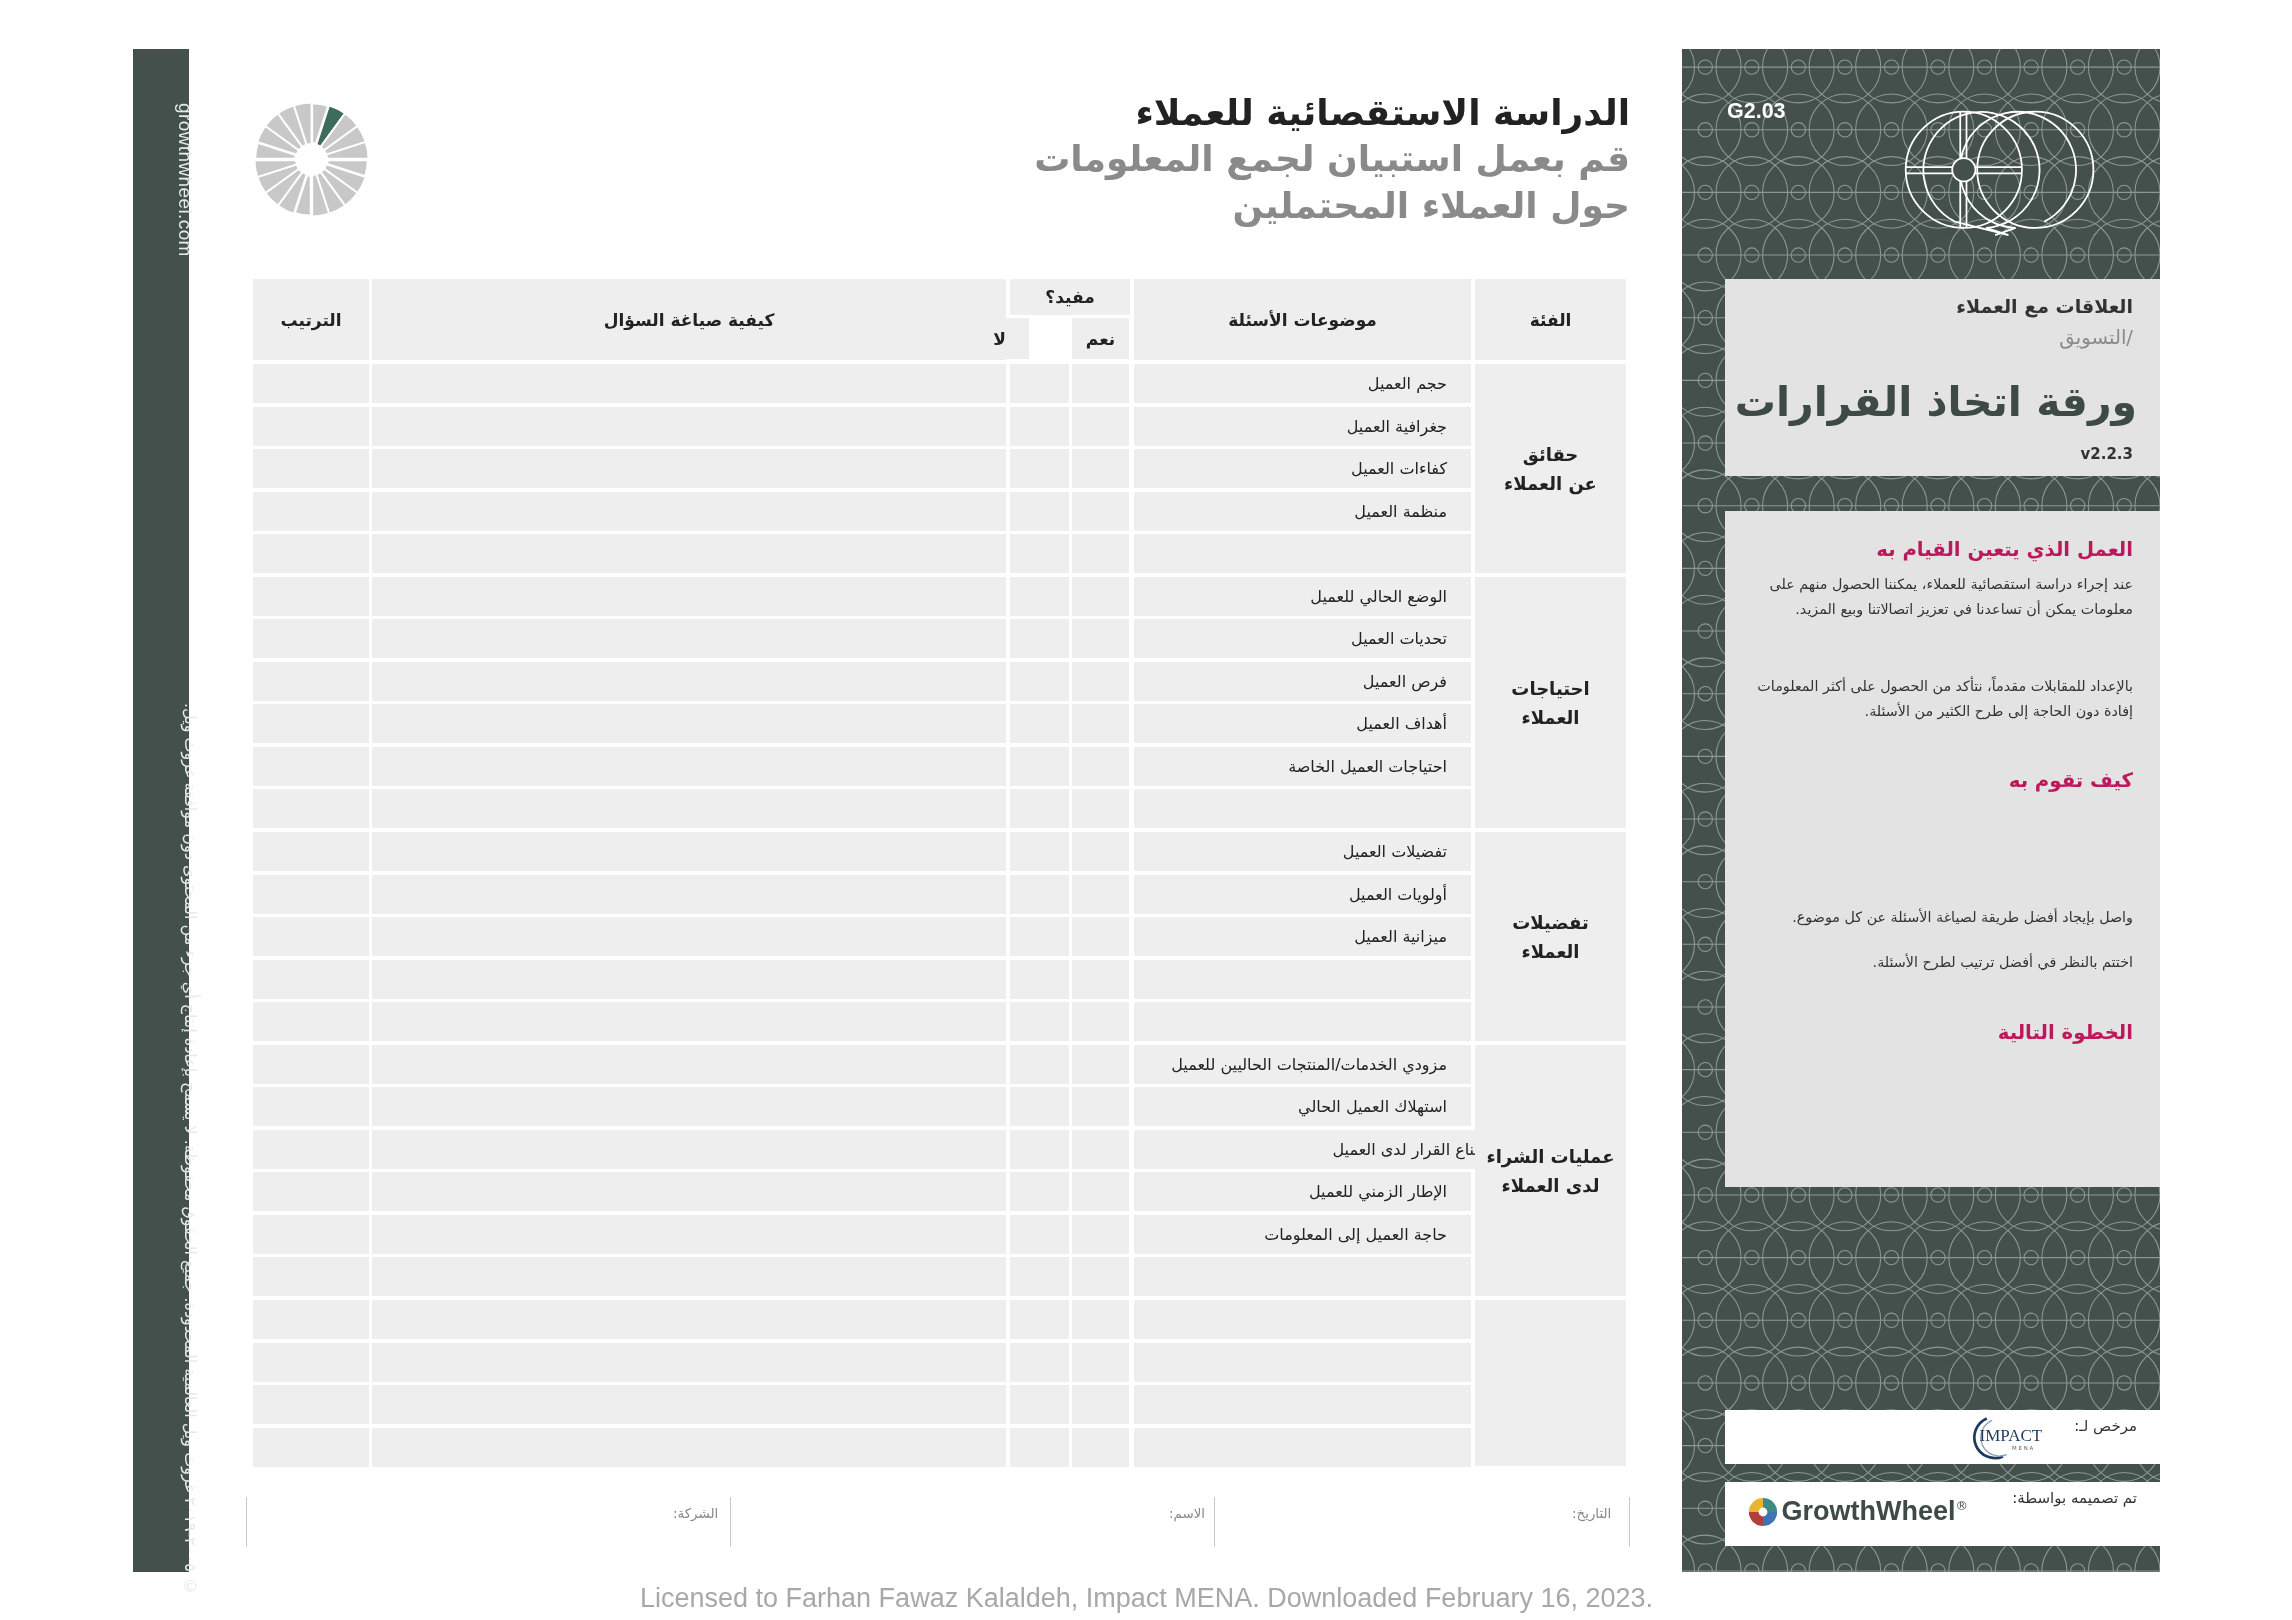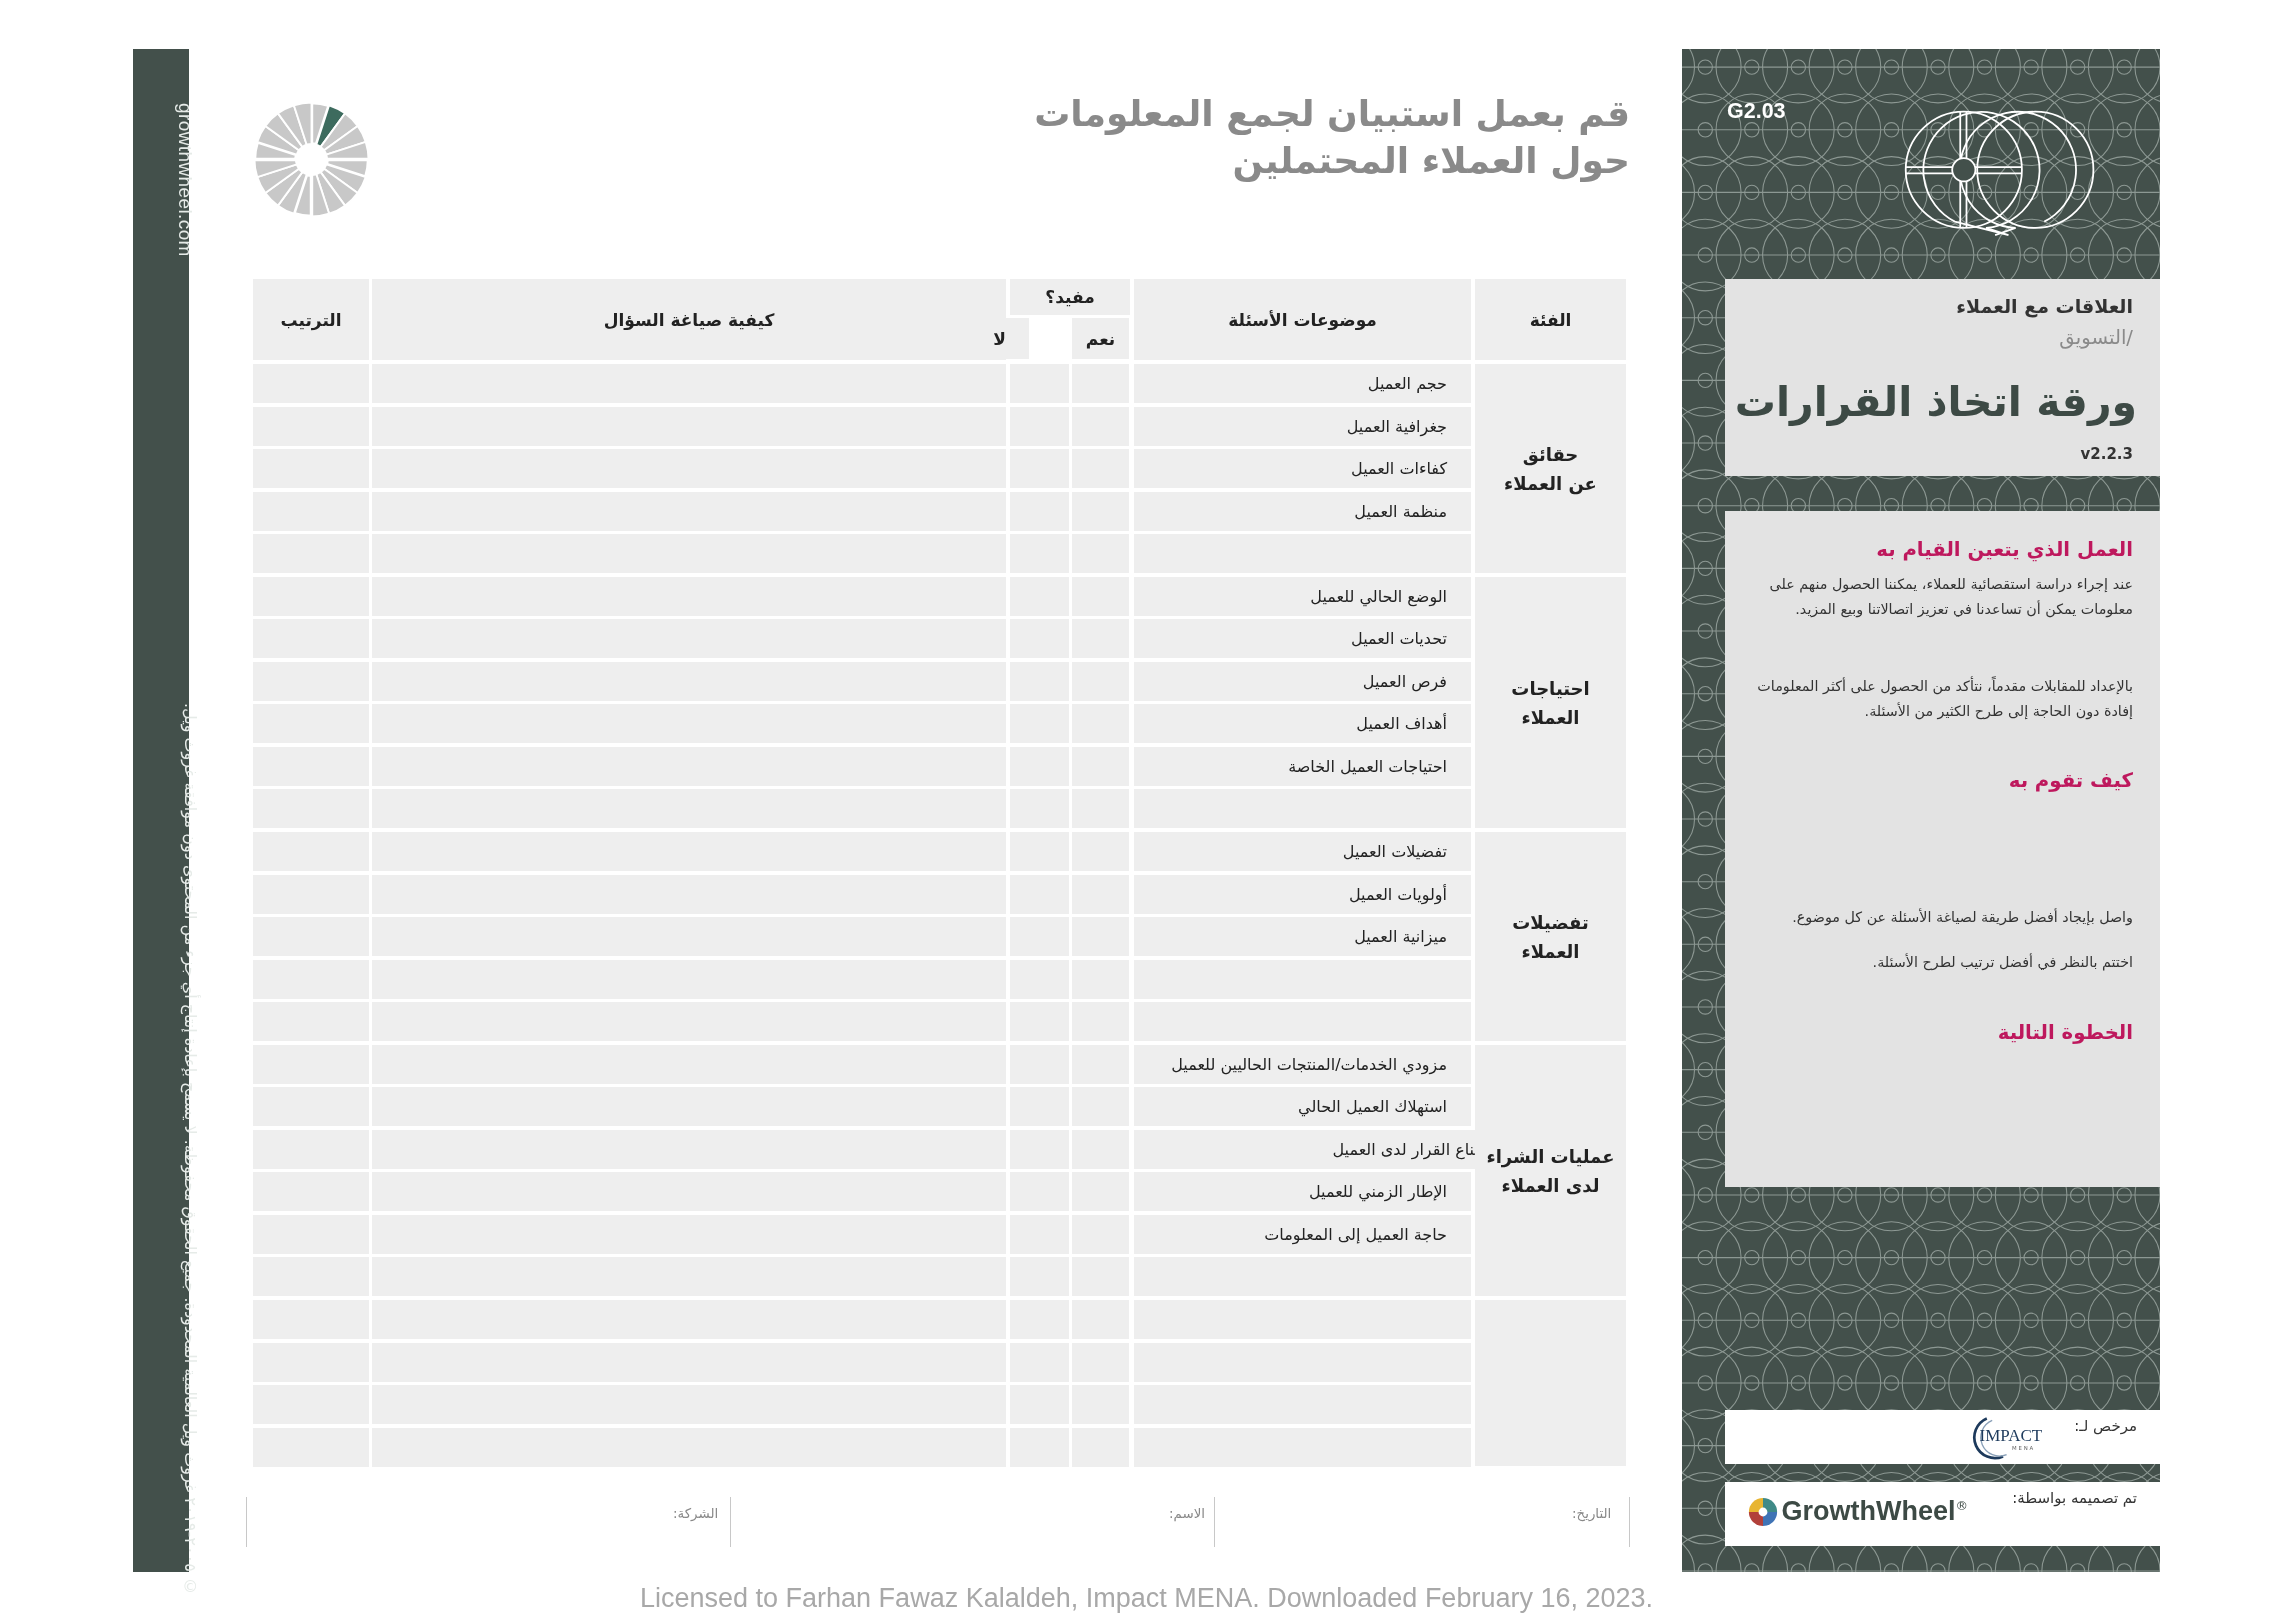--- a/index.html
+++ b/index.html
@@ -69,20 +69,21 @@
     <path d="M-14.562305898749052 10.580134541264519 L-53.39512162874652 38.793826651303235 A66 66 0 0 1 -62.76973007548013 20.395121628746537 L-17.119017293312762 5.562305898749055 A18 18 0 0 0 -14.562305898749052 10.580134541264519 Z" fill="#c8c8c8" stroke="#ffffff" stroke-width="2.2"></path>
     <path d="M-17.119017293312762 5.562305898749055 L-62.76973007548013 20.395121628746537 A66 66 0 0 1 -66 8.082668874372531e-15 L-18 2.204364238465236e-15 A18 18 0 0 0 -17.119017293312762 5.562305898749055 Z" fill="#c8c8c8" stroke="#ffffff" stroke-width="2.2"></path>
     <path d="M-18 2.204364238465236e-15 L-66 8.082668874372531e-15 A66 66 0 0 1 -62.76973007548013 -20.39512162874655 L-17.119017293312762 -5.5623058987490595 A18 18 0 0 0 -18 2.204364238465236e-15 Z" fill="#c8c8c8" stroke="#ffffff" stroke-width="3.9600000000000004"></path>
     <path d="M-17.119017293312762 -5.5623058987490595 L-62.76973007548013 -20.39512162874655 A66 66 0 0 1 -53.39512162874654 -38.79382665130322 L-14.562305898749056 -10.580134541264515 A18 18 0 0 0 -17.119017293312762 -5.5623058987490595 Z" fill="#c8c8c8" stroke="#ffffff" stroke-width="2.2"></path>
     <path d="M-14.562305898749056 -10.580134541264515 L-53.39512162874654 -38.79382665130322 A66 66 0 0 1 -38.793826651303235 -53.39512162874652 L-10.580134541264519 -14.562305898749052 A18 18 0 0 0 -14.562305898749056 -10.580134541264515 Z" fill="#c8c8c8" stroke="#ffffff" stroke-width="2.2"></path>
     <path d="M-10.580134541264519 -14.562305898749052 L-38.793826651303235 -53.39512162874652 A66 66 0 0 1 -20.39512162874654 -62.76973007548013 L-5.562305898749056 -17.119017293312762 A18 18 0 0 0 -10.580134541264519 -14.562305898749052 Z" fill="#c8c8c8" stroke="#ffffff" stroke-width="2.2"></path>
     <path d="M-5.562305898749056 -17.119017293312762 L-20.39512162874654 -62.76973007548013 A66 66 0 0 1 -1.2124003311558795e-14 -66 L-3.3065463576978533e-15 -18 A18 18 0 0 0 -5.562305898749056 -17.119017293312762 Z" fill="#c8c8c8" stroke="#ffffff" stroke-width="2.2"></path>
   </svg>
 
 <div id="title-block" class="abs">
+  <div id="main-title">الدراسة الاستقصائية للعملاء</div>
   <div class="subtitle">قم بعمل استبيان لجمع المعلومات</div>
   <div class="subtitle">حول العملاء المحتملين</div>
 </div>
 
 <div id="table" class="abs">
 
   <div class="cell hdr" style="left:0;top:0;width:116px;height:81px;">الترتيب</div>
   <div class="cell hdr" style="left:119px;top:0;width:634px;height:81px;">كيفية صياغة السؤال</div>
   <div class="cell hdr" style="left:757px;top:0;width:120px;height:36px;">مفيد؟</div>
   <div class="cell hdr" style="left:717px;top:39px;width:59px;height:41px;">لا</div>

